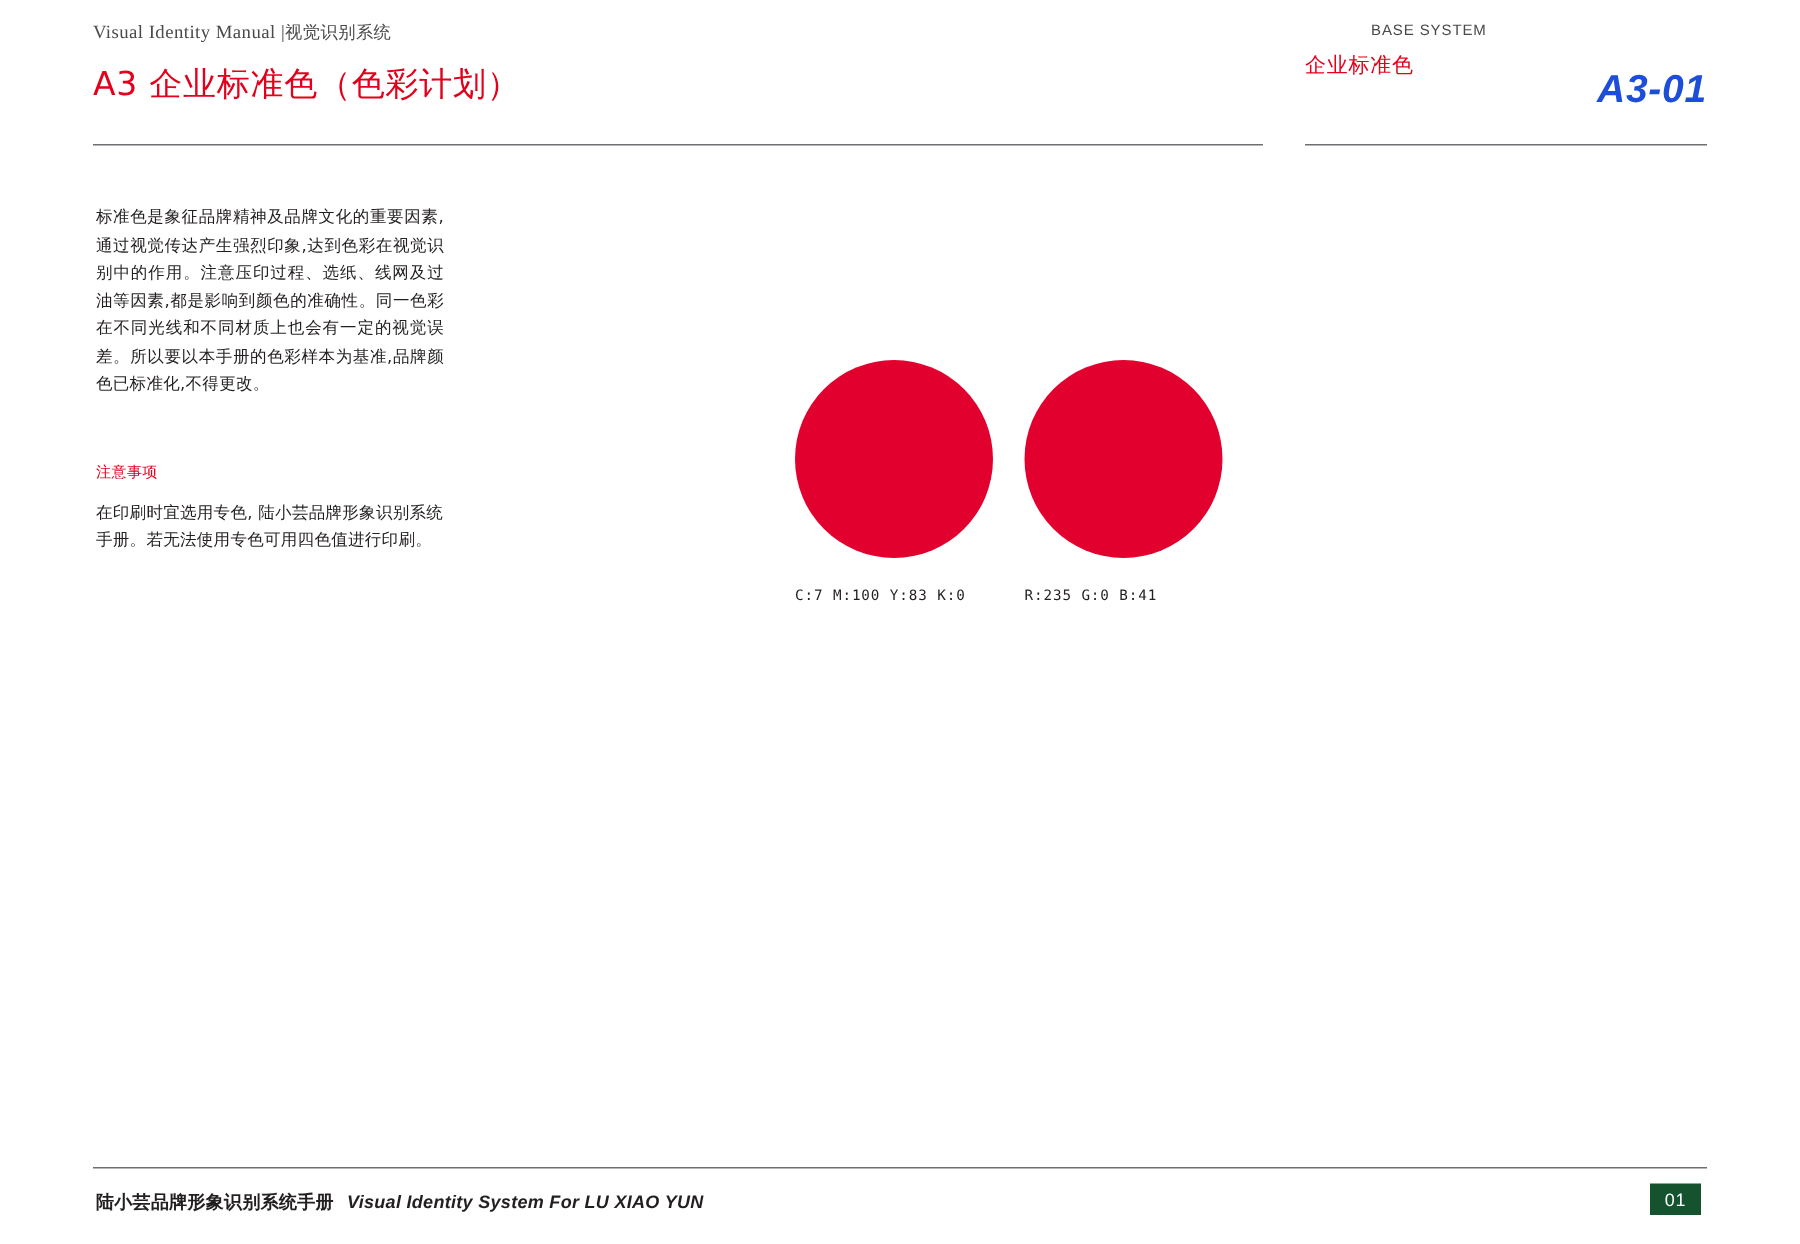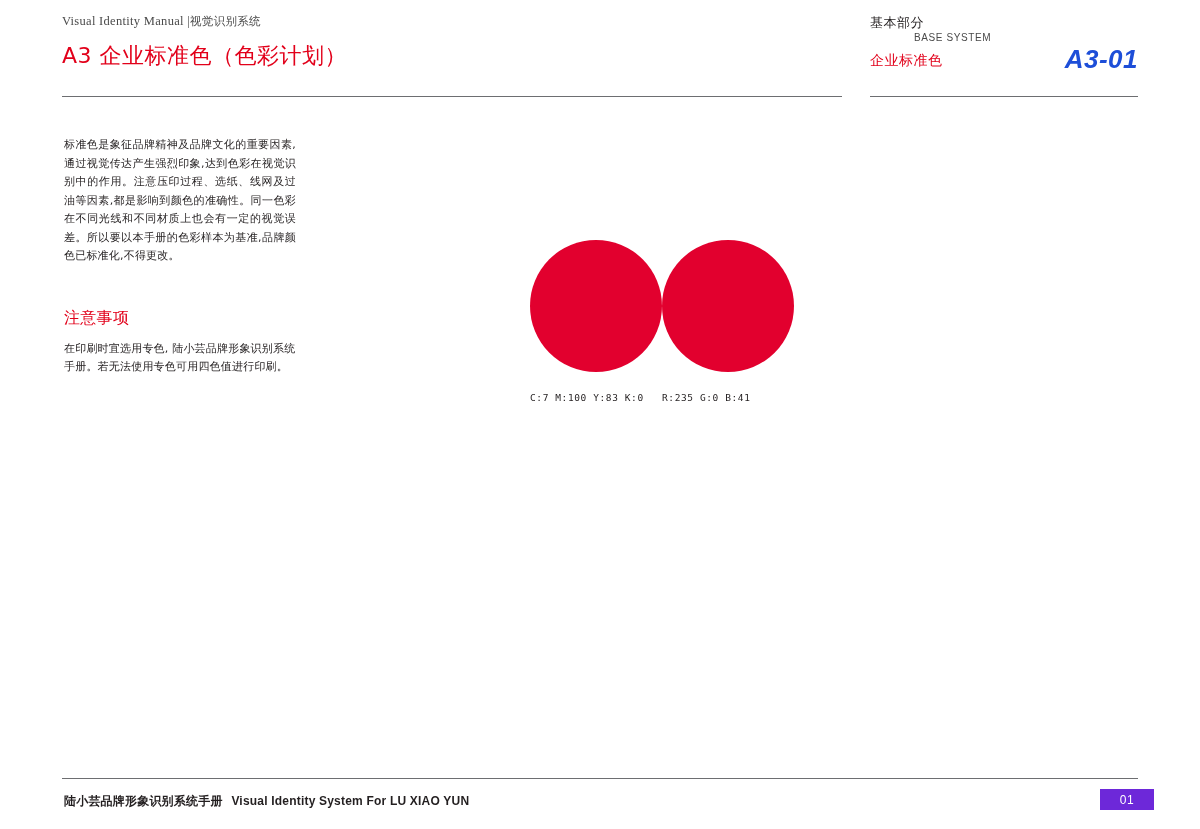--- a/index.html
+++ b/index.html
@@ -124,21 +124,21 @@
     font-family: "DejaVu Sans", sans-serif;
     font-size: 11px;
     line-height: 18.5px;
     color: #231f20;
     letter-spacing: 0.2px;
     text-align: justify;
   }
   .note-title {
     margin-top: 42px;
     font-family: Liberation Sans, sans-serif;
-    font-size: 16px;
+    font-size: 10px;
     color: #e2001a;
     letter-spacing: 0.3px;
   }
   .note-body {
     margin-top: 11px;
     font-family: "DejaVu Sans", sans-serif;
     font-size: 11px;
     line-height: 18.5px;
     color: #231f20;
     letter-spacing: 0.2px;
@@ -146,20 +146,21 @@
 
   
   .swatches {
     position: absolute;
     left: 530px;
     top: 240px;
     width: 470px;
   }
   .swatch-row {
     display: flex;
+    gap: 21px;
   }
   .swatch-row.second {
     margin-top: 45px;
   }
   .swatch {
     width: 132px;
   }
   .dot {
     width: 132px;
     height: 132px;
@@ -189,29 +190,30 @@
     top: 793px;
     font-family: "DejaVu Sans", sans-serif;
     font-size: 12px;
     font-weight: bold;
     color: #231f20;
     letter-spacing: 0.2px;
     white-space: nowrap;
   }
   .footer-text .en {
     font-family: "Liberation Sans", sans-serif;
+    font-style: italic;
     font-weight: bold;
   }
   .page-badge {
     position: absolute;
-    right: 46px;
+    right: 66px;
     top: 789px;
-    width: 54px;
+    width: 34px;
     height: 21px;
-    background: #6d28d9;
+    background: #14532d;
     color: #ffffff;
     font-family: "Liberation Sans", sans-serif;
     font-size: 12px;
     display: flex;
     align-items: center;
     justify-content: center;
     letter-spacing: 0.5px;
   }
 </style>
 </head>
@@ -223,21 +225,20 @@
     <div class="header-left">
       <div class="manual-line">
         <span>Visual Identity Manual</span>
         <span>|</span><span class="cn">视觉识别系统</span>
       </div>
       <div class="title-main">A3 企业标准色（色彩计划）</div>
     </div>
     <div class="rule-left"></div>
 
     <div class="header-right">
-      <div class="hr-cn">基本部分</div>
       <div class="hr-en">BASE SYSTEM</div>
       <div class="hr-cn2">企业标准色</div>
       <div class="code">A3-01</div>
     </div>
     <div class="rule-right"></div>
   </div>
 
   <div class="left-col">
     <div class="body-text">标准色是象征品牌精神及品牌文化的重要因素,通过视觉传达产生强烈印象,达到色彩在视觉识别中的作用。注意压印过程、选纸、线网及过油等因素,都是影响到颜色的准确性。同一色彩在不同光线和不同材质上也会有一定的视觉误差。所以要以本手册的色彩样本为基准,品牌颜色已标准化,不得更改。</div>
     <div class="note-title">注意事项</div>

